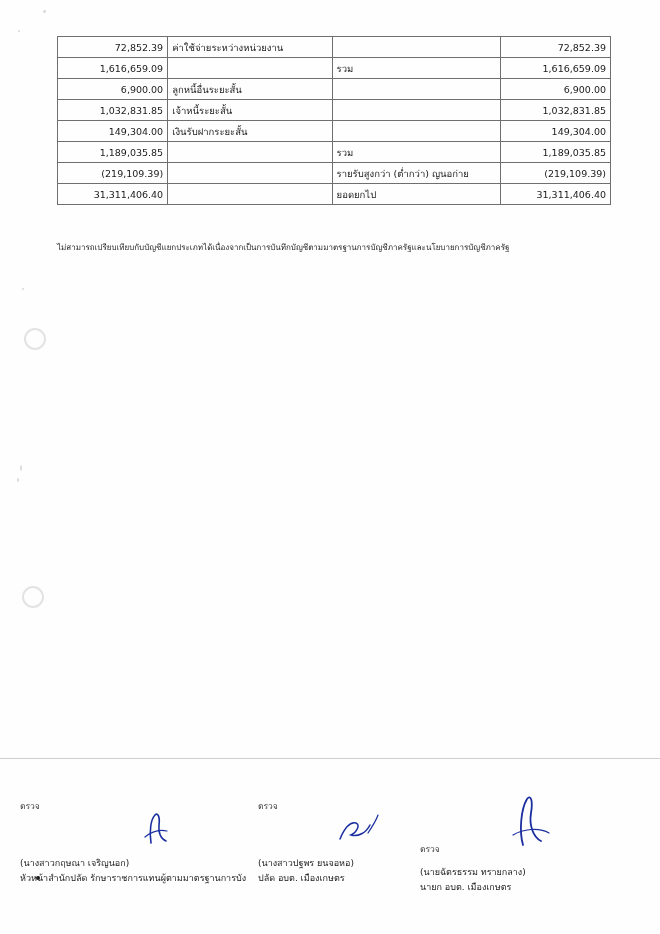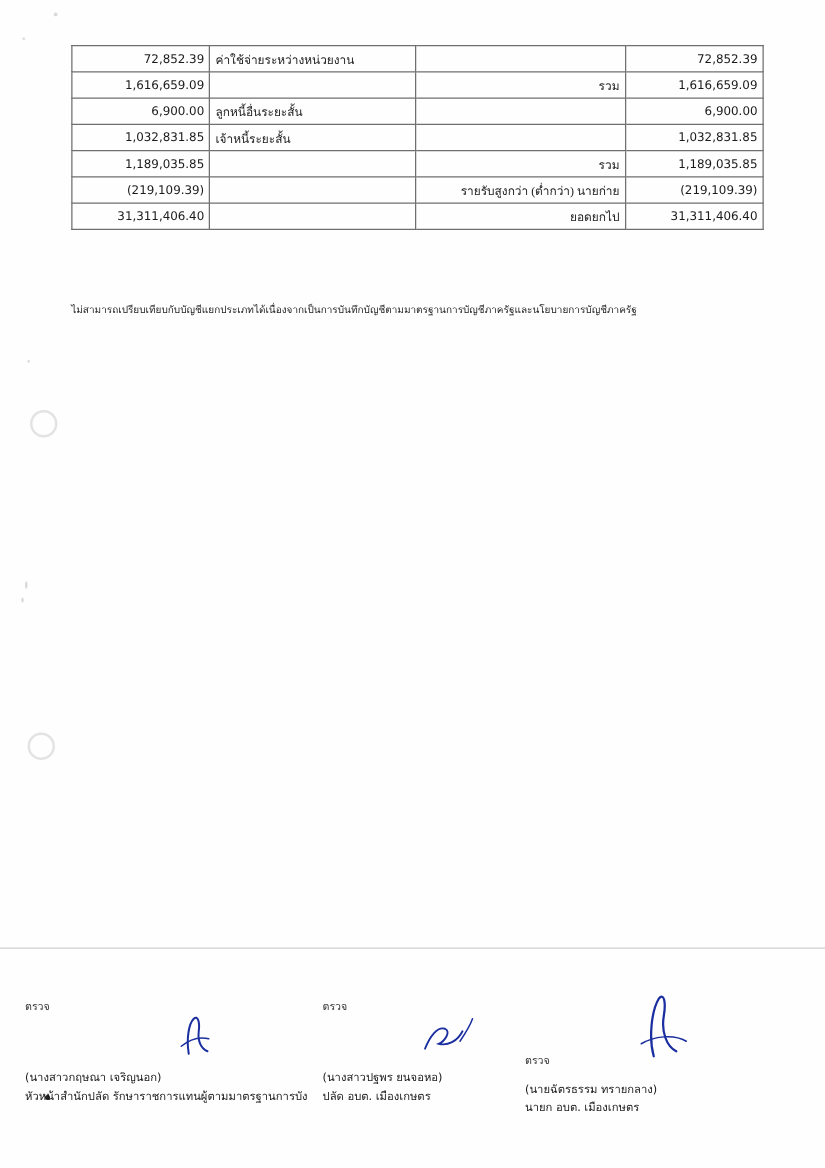--- a/index.html
+++ b/index.html
@@ -59,23 +59,22 @@
   td.num {
     text-align: right;
     width: 108px;
     font-family: "DejaVu Sans", sans-serif;
   }
   td.label-left {
     text-align: left;
     width: 165px;
   }
   td.label-right {
-    text-align: right;
+    text-align: left;
     width: 165px;
-    font-family: Liberation Serif, serif;
   }
   tr.green td {
     color: #1f9b6e;
   }
   .note {
     position: absolute;
     left: 57px;
     top: 241px;
     font-size: 8px;
     color: #222;
@@ -164,29 +163,35 @@
           <td class="label-right"></td>
           <td class="num">6,900.00</td>
         </tr>
         <tr>
           <td class="num">1,032,831.85</td>
           <td class="label-left">เจ้าหนี้ระยะสั้น</td>
           <td class="label-right"></td>
           <td class="num">1,032,831.85</td>
         </tr>
         <tr>
+          <td class="num">149,304.00</td>
+          <td class="label-left">เงินรับฝากระยะสั้น</td>
+          <td class="label-right"></td>
+          <td class="num">149,304.00</td>
+        </tr>
+        <tr>
           <td class="num">1,189,035.85</td>
           <td class="label-left"></td>
           <td class="label-right">รวม</td>
           <td class="num">1,189,035.85</td>
         </tr>
         <tr>
           <td class="num">(219,109.39)</td>
           <td class="label-left"></td>
-          <td class="label-right">รายรับสูงกว่า (ต่ำกว่า) นายก่าย</td>
+          <td class="label-right">รายรับสูงกว่า (ต่ำกว่า) ญนอก่าย</td>
           <td class="num">(219,109.39)</td>
         </tr>
         <tr>
           <td class="num">31,311,406.40</td>
           <td class="label-left"></td>
           <td class="label-right">ยอดยกไป</td>
           <td class="num">31,311,406.40</td>
         </tr>
       </tbody>
     </table>

